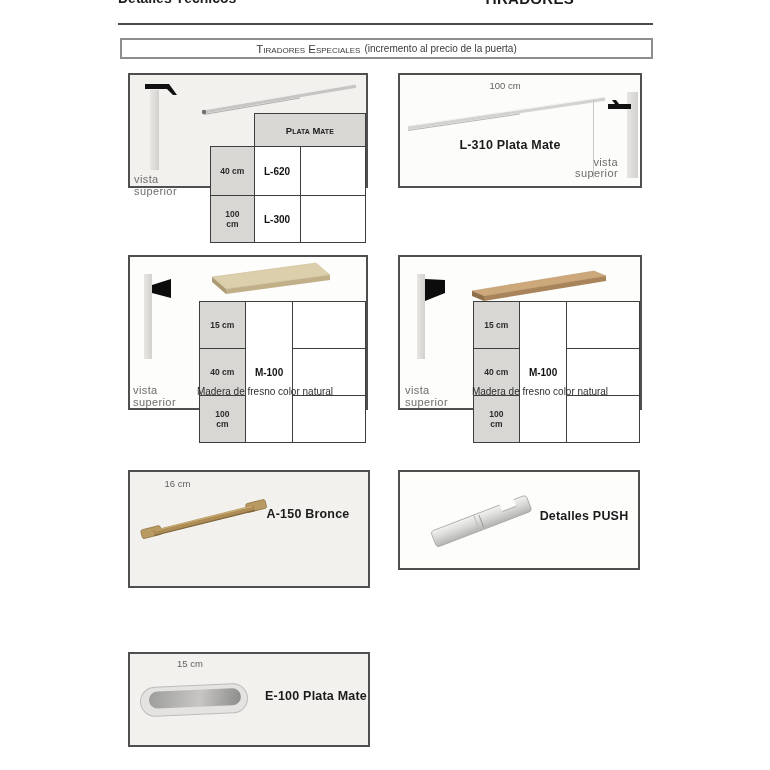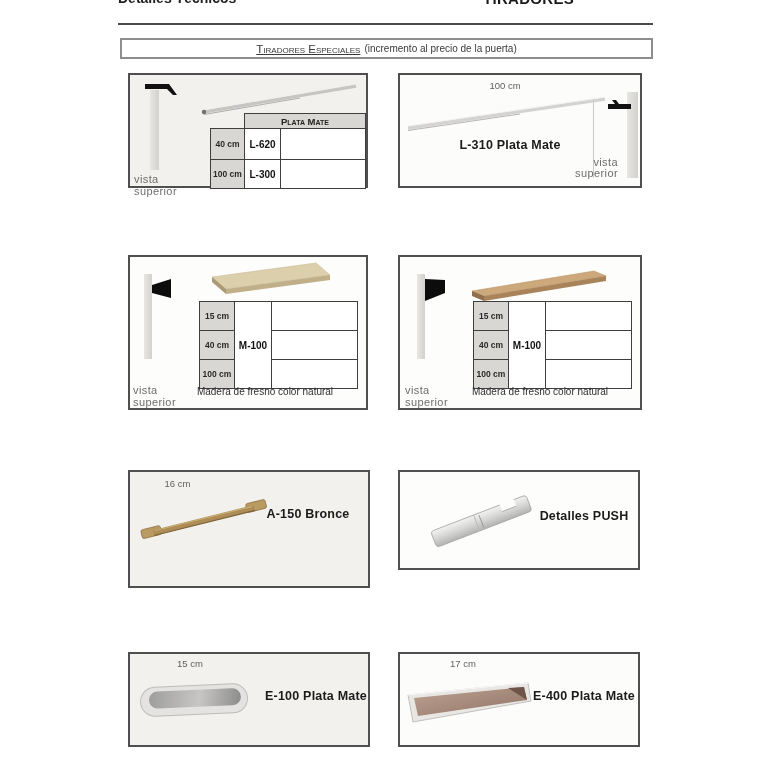--- a/index.html
+++ b/index.html
@@ -7,40 +7,40 @@
   .page{position:relative;width:770px;height:770px;background:#ffffff;overflow:hidden;}
 
   
   .hdr-left{position:absolute;left:118px;top:-10px;font-size:14px;font-weight:bold;color:#222;}
   .hdr-right{position:absolute;left:483px;top:-10px;font-size:15px;font-weight:bold;color:#1a1a1a;letter-spacing:0.3px;}
   .hdr-rule{position:absolute;left:118px;top:23px;width:535px;height:2px;background:#4a4a4a;}
 
   
   .banner{position:absolute;left:120px;top:38px;width:529px;height:17px;border:2px solid #8d8d8d;
           display:flex;align-items:center;justify-content:center;color:#3a3a3a;background:#fff;}
-  .banner .sc{font-variant:small-caps;font-size:11.5px;font-weight:500;margin-right:4px;text-decoration:underline;}
+  .banner .sc{font-variant:small-caps;font-size:11.5px;font-weight:500;margin-right:4px;}
   .banner .sx{font-size:10px;}
 
   
   .box{position:absolute;border:2px solid #4f4f4f;box-sizing:border-box;}
   .bg-a{background:#f2f1ee;}
   .bg-b{background:#fcfcfb;}
   .bg-c{background:#fdfdfc;}
 
   .dim{position:absolute;font-size:9.5px;color:#5f5f5f;text-align:center;}
   .plabel{position:absolute;font-weight:bold;font-size:12.5px;color:#1b1b1b;text-align:center;letter-spacing:0.2px;}
   .view-label{position:absolute;font-size:11px;color:#6d6d6d;letter-spacing:0.4px;}
   .view-label.two{text-align:right;line-height:11px;}
   .strip{position:absolute;background:linear-gradient(90deg,#e7e6e3,#d2d1ce);}
   .vline{position:absolute;width:1px;background:#c9c8c6;}
   .gfx{position:absolute;}
 
   
   table.spec{border-collapse:collapse;position:absolute;}
-  table.spec td{border:1px solid #3e3e3e;padding:0;text-align:center;vertical-align:middle;}
+  table.spec td{border:1px solid #3e3e3e;padding:9px;text-align:center;vertical-align:middle;}
   table.spec td.ghost{border:none;background:transparent;}
   td.sz{background:#d8d7d4;font-size:8.5px;font-weight:bold;color:#2a2a2a;}
   td.code{font-size:10px;font-weight:bold;background:#ffffff;color:#111;}
   td.empty{background:#ffffff;}
   td.hdr{background:#d8d7d4;font-variant:small-caps;font-weight:bold;font-size:9.5px;color:#222;}
   .w1{width:34px}.w2{width:36px}.w3{width:88px}.w3m{width:85px}
   .h14{height:14px}.h30{height:30px}.h28{height:28px}
 
   .caption{position:absolute;font-size:10px;color:#2f2f2f;text-align:center;}
 
@@ -212,30 +212,14 @@
   </div>
 
   <div class="box bg-a" style="left:128px;top:652px;width:242px;height:95px;">
     <div class="dim" style="left:35px;top:4px;width:50px;">15 cm</div>
     <div class="e100-outer">
       <div class="e100-inner"></div>
     </div>
     <div class="plabel" style="left:118px;top:35px;width:136px;">E-100 Plata Mate</div>
   </div>
 
-  <div class="box bg-b" style="left:398px;top:652px;width:242px;height:95px;">
-    <div class="dim" style="left:38px;top:4px;width:50px;">17 cm</div>
-    <svg class="gfx" style="left:6px;top:26px;" width="130" height="52">
-      <defs>
-        <linearGradient id="bz" x1="0" y1="0" x2="1" y2="1">
-          <stop offset="0" stop-color="#bea394"></stop>
-          <stop offset="1" stop-color="#8f7263"></stop>
-        </linearGradient>
-      </defs>
-      <polygon points="2,15 122,3 125,21 7,42" fill="#e9e7e4" stroke="#b6b4b1" stroke-width="0.8"></polygon>
-      <polygon points="8,18 118,7 121,20 12,36" fill="url(#bz)"></polygon>
-      <polygon points="102,8 121,20 118,7" fill="#6e5548"></polygon>
-      <line x1="2" y1="15" x2="122" y2="3" stroke="#f6f5f4" stroke-width="1.4"></line>
-    </svg>
-    <div class="plabel" style="left:116px;top:35px;width:136px;">E-400 Plata Mate</div>
-  </div>
 
 </div>
 
 </body></html>

